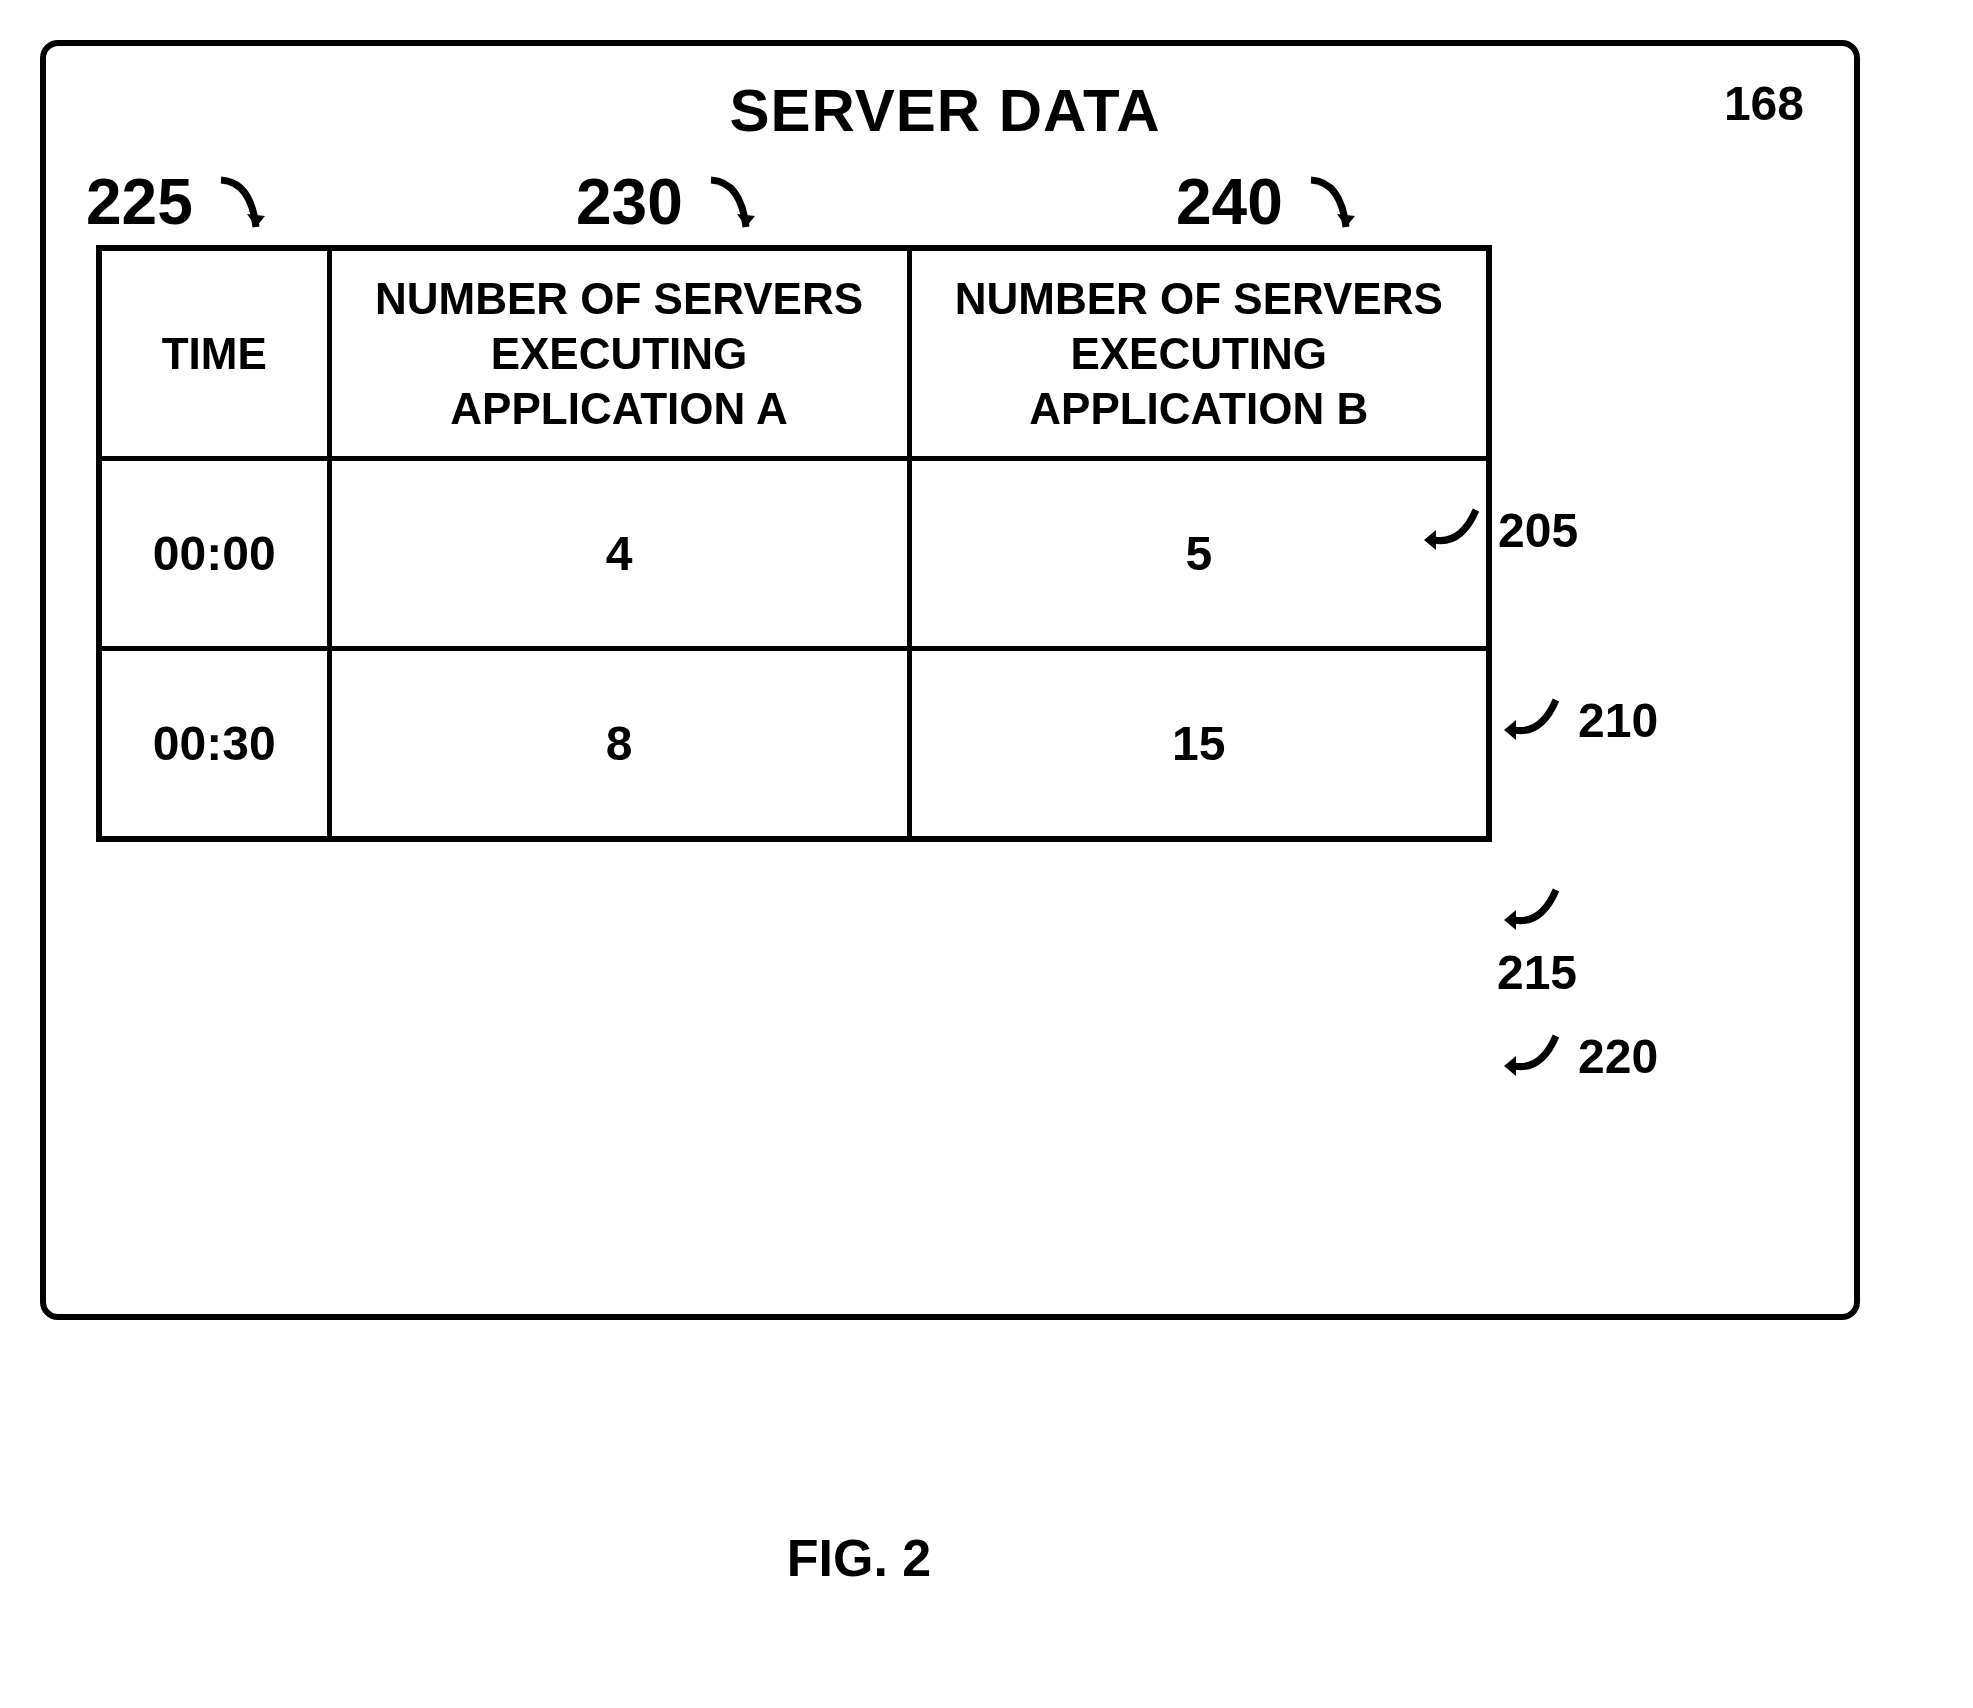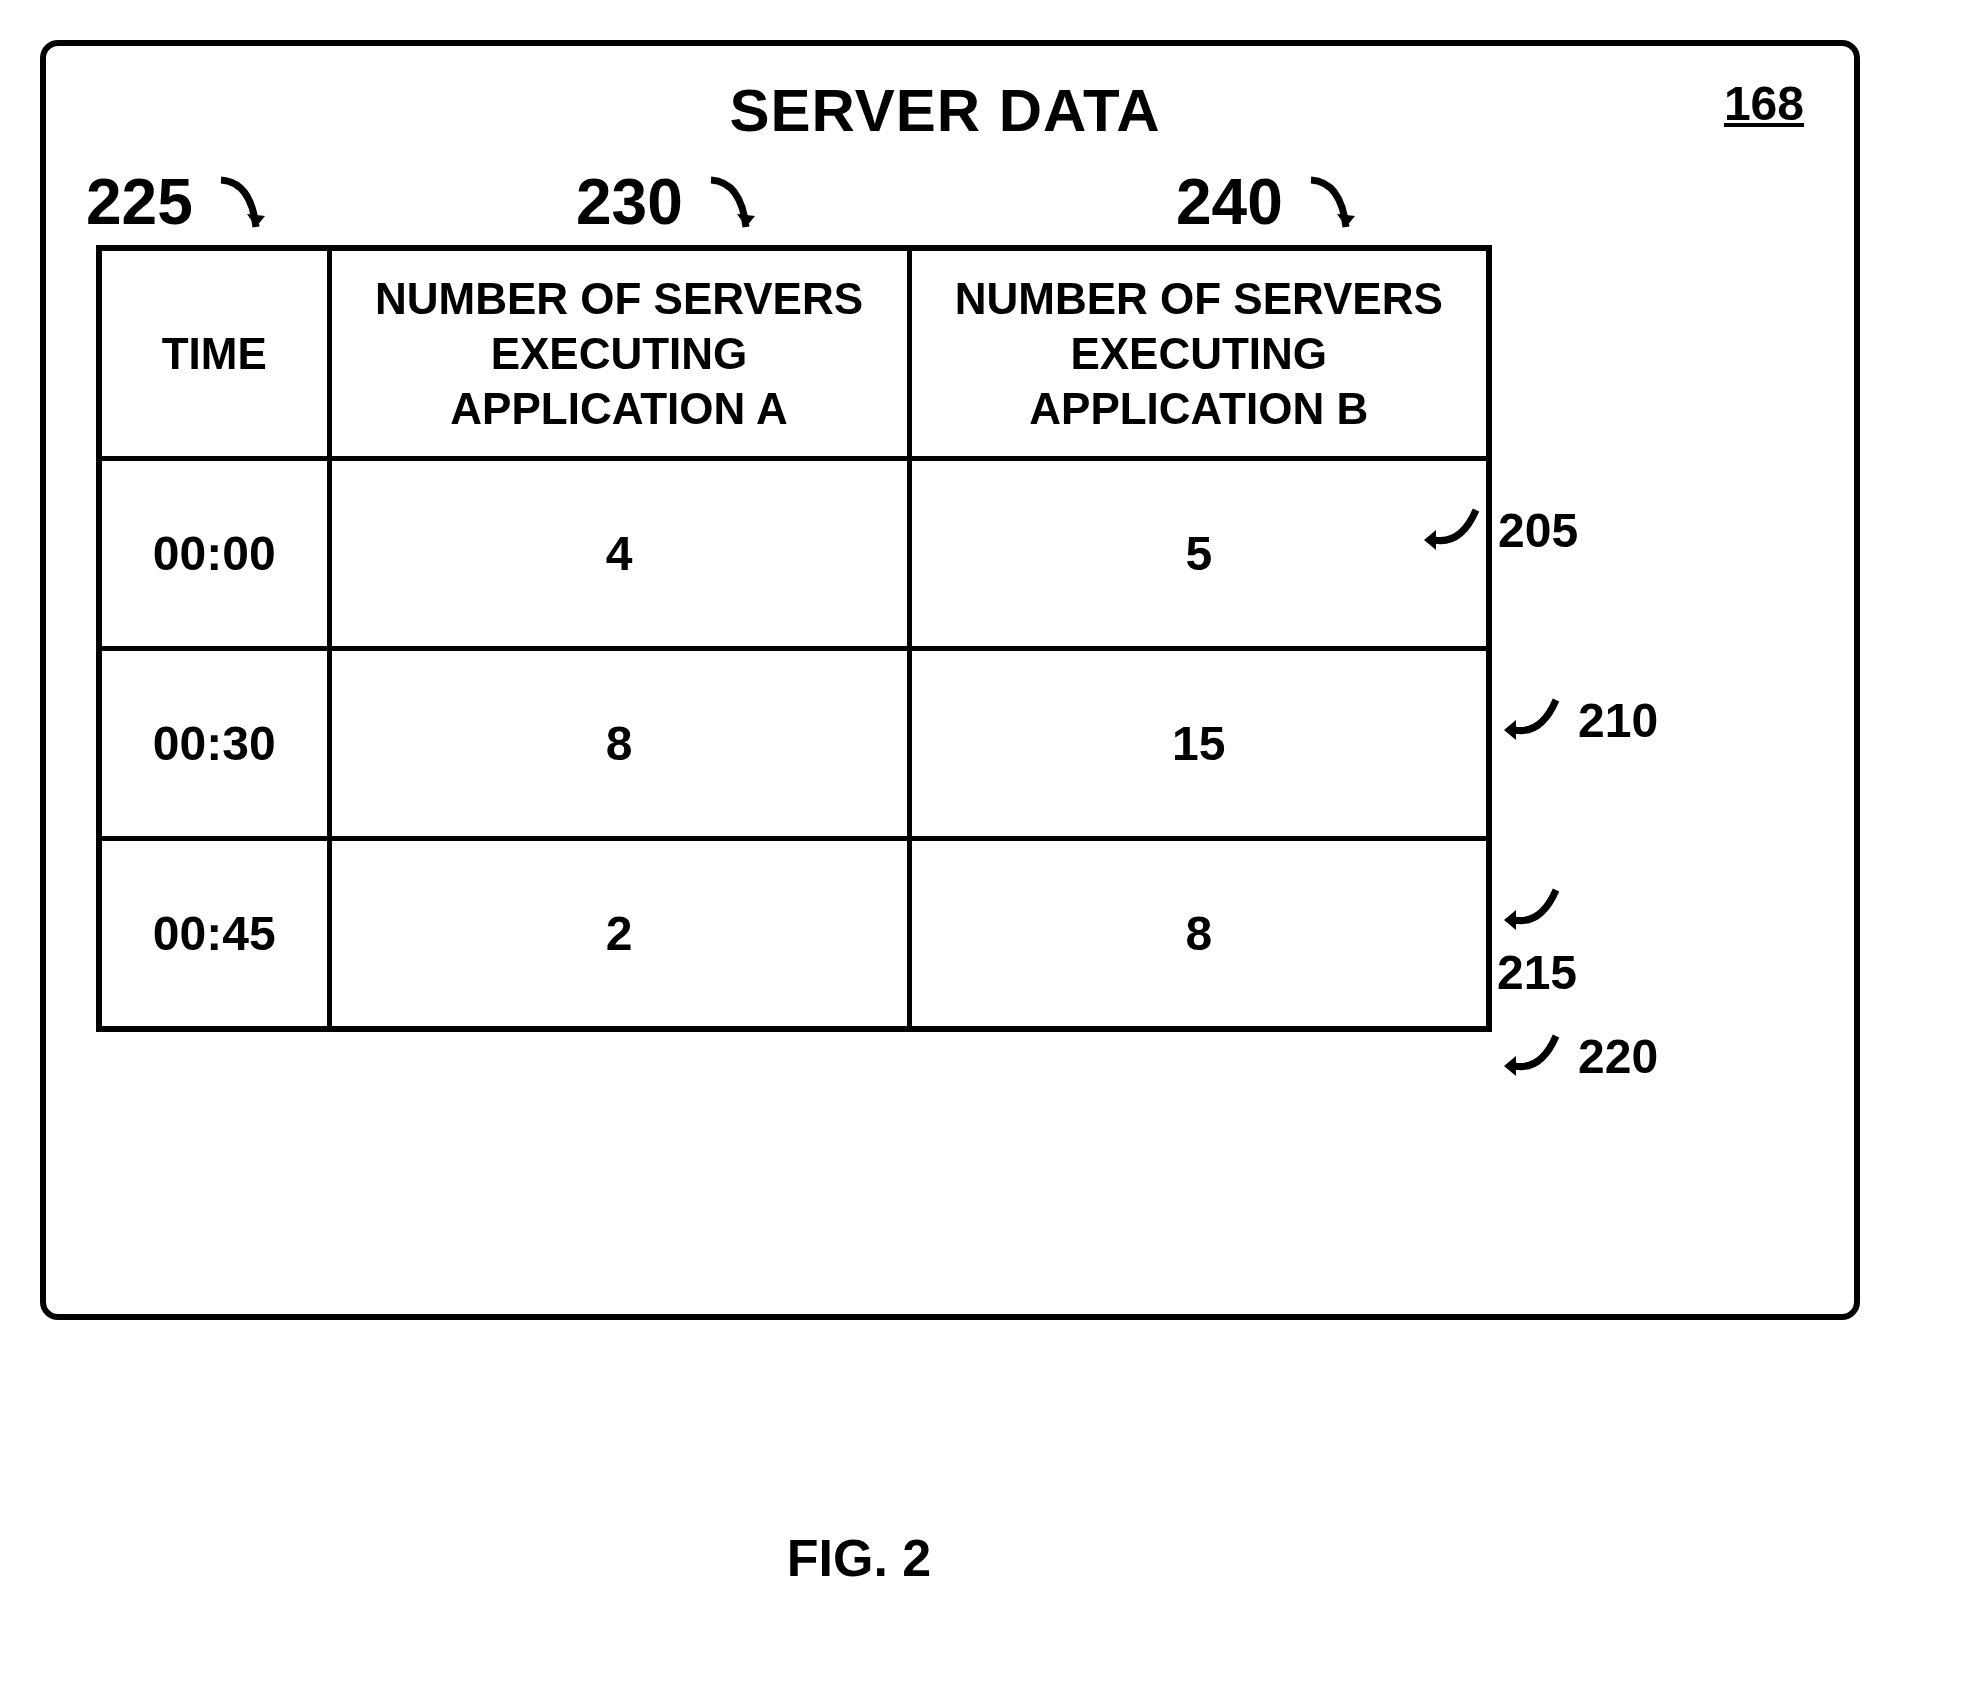--- a/index.html
+++ b/index.html
@@ -29,21 +29,20 @@
       font-weight: bold;
       margin-bottom: 10px;
       letter-spacing: 1px;
     }
     .figure-id {
       position: absolute;
       top: 30px;
       right: 50px;
       font-size: 48px;
       font-weight: bold;
-      text-decoration: underline;
     }
     .column-refs {
       position: relative;
       height: 90px;
       margin-top: 10px;
     }
     .col-ref {
       position: absolute;
       font-size: 64px;
       font-weight: bold;
@@ -141,25 +140,20 @@
         <tr>
           <td>00:00</td>
           <td>4</td>
           <td>5</td>
         </tr>
         <tr>
           <td>00:30</td>
           <td>8</td>
           <td>15</td>
         </tr>
-        <tr>
-          <td>00:45</td>
-          <td>2</td>
-          <td>8</td>
-        </tr>
       </tbody>
     </table>
 
     <div class="row-ref" style="left:1320px; top:250px;">
       <svg width="80" height="70">
         <path d="M8 45 L20 35 L20 55 Z" fill="#000"></path>
         <path d="M18 45 Q 45 50 60 15" stroke="#000" stroke-width="7" fill="none"></path>
       </svg>
       <span>205</span>
     </div>

